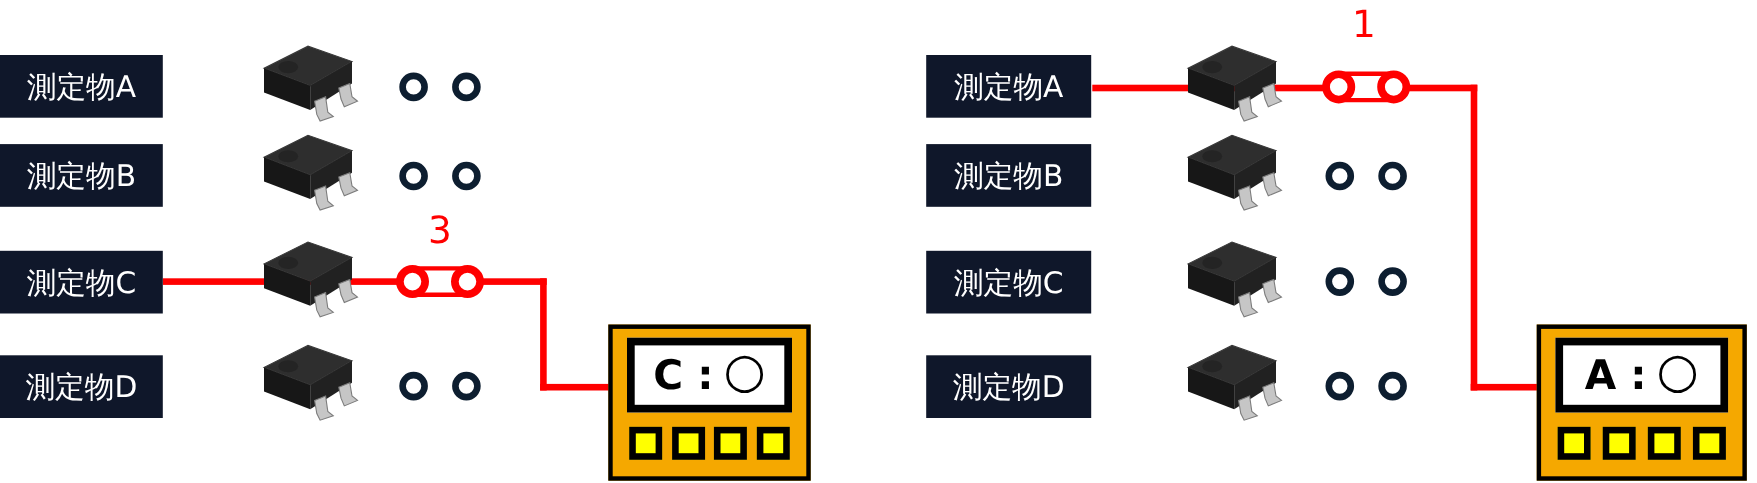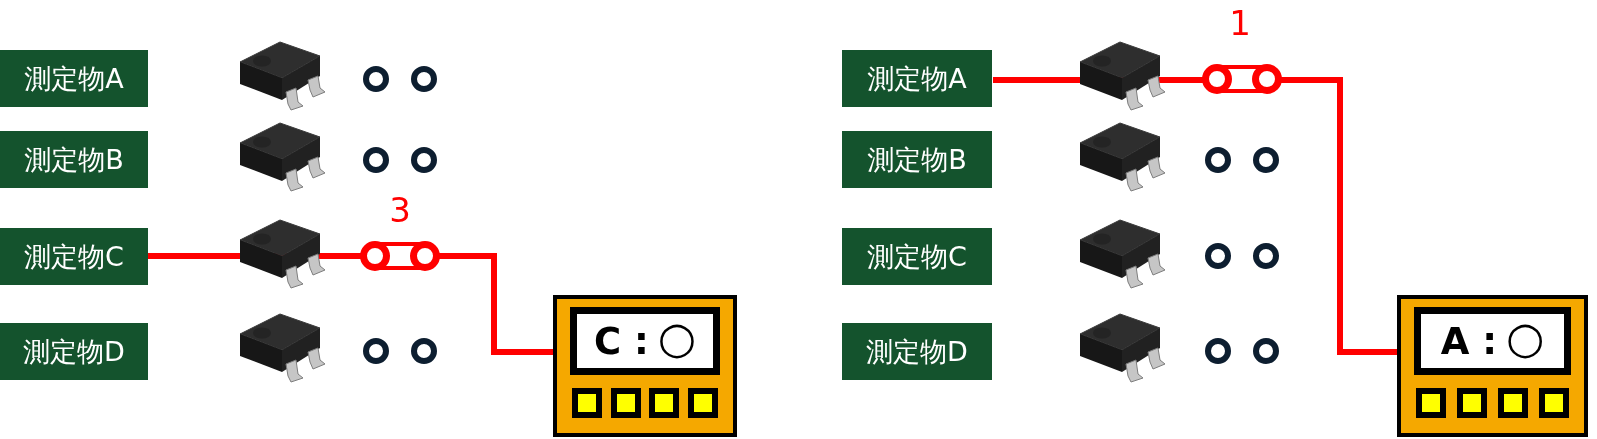--- a/index.html
+++ b/index.html
@@ -6,21 +6,21 @@
   html,body { background:#ffffff; }
   .canvas {
     position:relative; width:1597px; height:439px;
     background:#ffffff; overflow:hidden;
     font-family:"DejaVu Sans", sans-serif;
   }
 
   
   .labelbox {
     position:absolute; width:148px; height:57px;
-    background:#14532d; color:#ffffff;
+    background:#0f172a; color:#ffffff;
     display:flex; align-items:center; justify-content:center;
     font-size:27px; z-index:4; white-space:nowrap;
   }
   .labelbox.rt { width:150px; }
 
   
   .chip { position:absolute; width:104px; height:80px; z-index:5; }
 
   
   .connector { position:absolute; width:74px; height:26px; z-index:6; }

